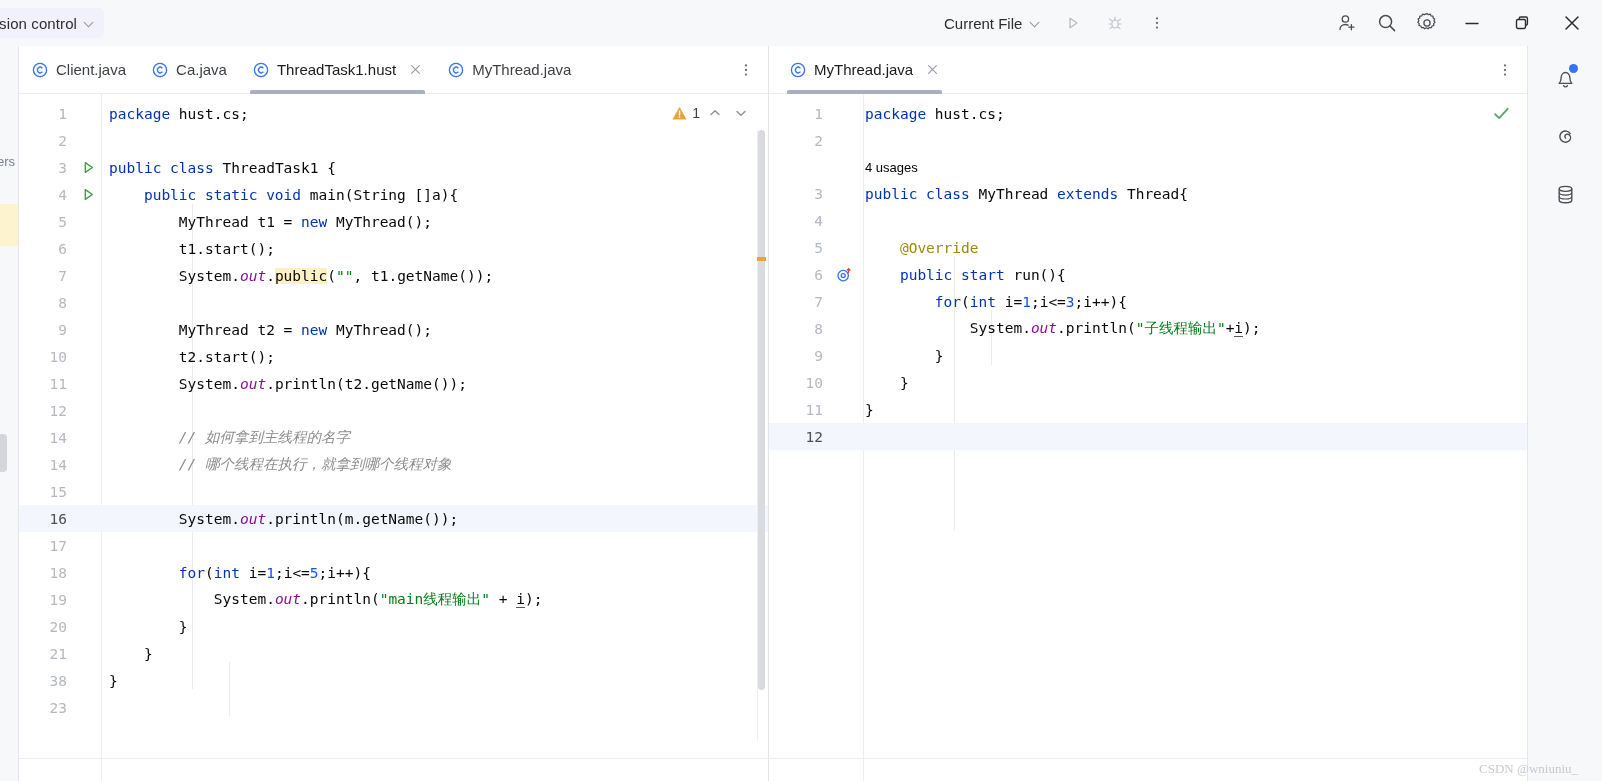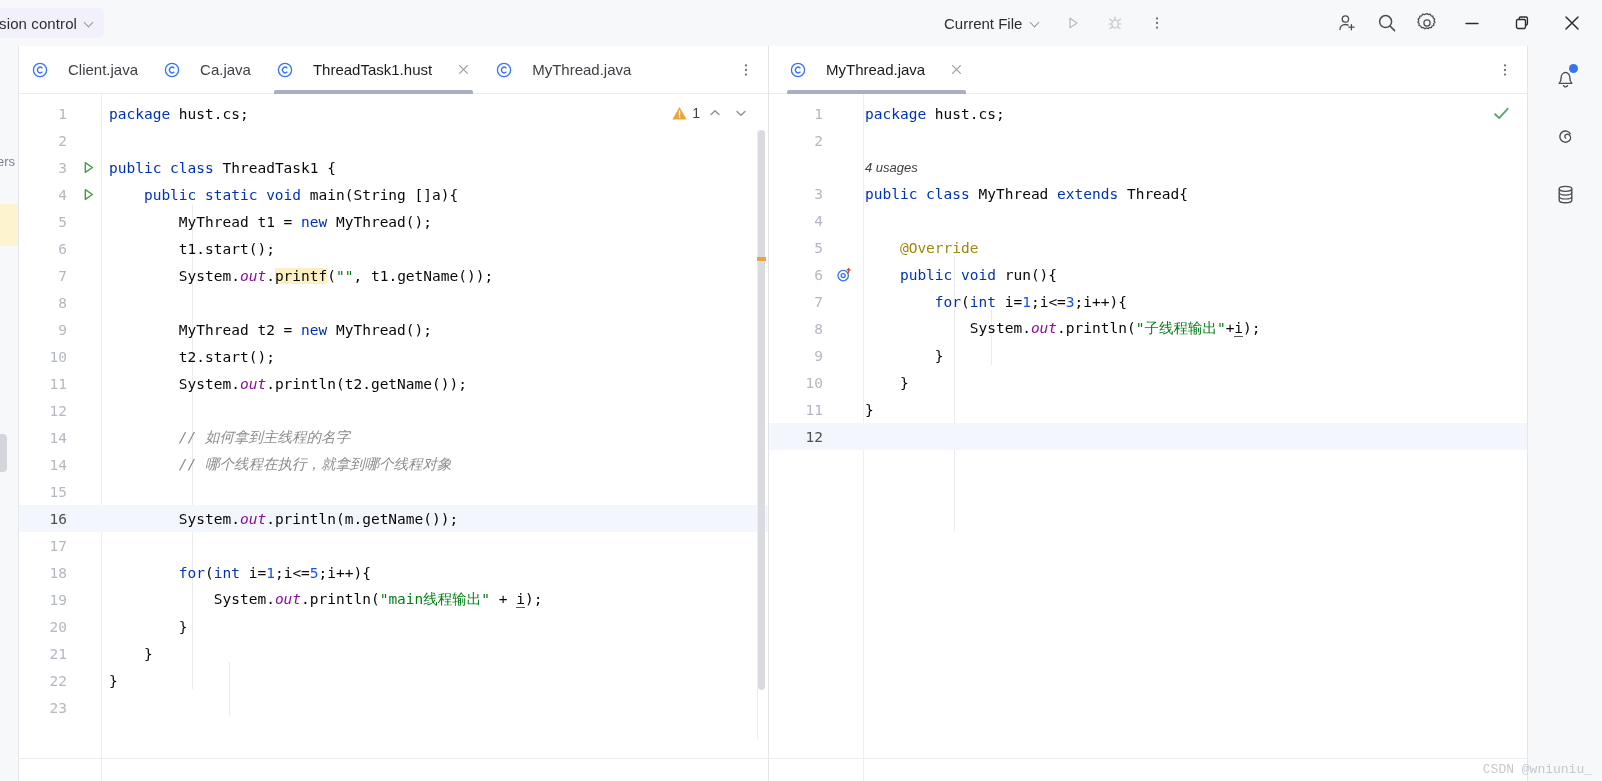--- a/index.html
+++ b/index.html
@@ -77,21 +77,21 @@
   .pane-left { width:750px; border-right:1px solid #e2e4e9; }
   .pane-right { width:758px; }
 
   
   .tabstrip {
     position:relative; height:48px; background:#ffffff;
     border-bottom:1px solid #ebecf0;
     display:flex; align-items:center;
   }
   .tab {
-    position:relative; display:flex; align-items:center; gap:20px;
+    position:relative; display:flex; align-items:center; gap:8px;
     height:48px; padding: 0 13px; font-size:15px; color:#3c3f44; white-space:nowrap;
   }
   .tab.active { color:#1a1b1e; }
   .tab.active::after{
     content:""; position:absolute; left:10px; right:10px; bottom:0; height:4px;
     background:#a8aec4; border-radius:2px 2px 0 0;
   }
   .tab-overflow { position:absolute; right:14px; top:0; height:48px; display:flex; align-items:center; }
 
   .jicon { width:16px; height:16px; flex:0 0 16px; display:block; }
@@ -132,22 +132,22 @@
   .ann { color:#9e880d; }
   .hl  { background:#fdf1c4; }
   .und { border-bottom:1px solid #585858; }
 
   
   .usages {
     position:relative; height:26px; display:flex; align-items:center;
   }
   .usages .u-pad { width:62px; flex:0 0 62px; }
   .usages .u-gm { width:26px; flex:0 0 26px; }
-  .usages .u-txt { padding-left:8px; font-size:13px; color:#404040;
-      font-family:"Liberation Sans",sans-serif;font-style:italic; }
+  .usages .u-txt { padding-left:8px; font-size:13px; color:#000000;
+      font-family:"Liberation Sans",sans-serif; }
 
   
   .iguide { position:absolute; width:1px; background:#e9ebee; }
 
   
   .inspect {
     position:absolute; right:16px; top:8px; display:flex; align-items:center; gap:4px;
     z-index:5;
   }
   .insp-count { font-size:14px; color:#3c3f44; font-family:"Liberation Sans",sans-serif; }
@@ -170,22 +170,22 @@
   
   .right-stripe {
     position:absolute; right:0; top:46px; width:75px; height:735px;
     background:#f7f8fa; border-left:1px solid #e4e6eb;
     display:flex; flex-direction:column; align-items:center; padding-top:12px; gap:18px;
   }
   .rs-btn { width:40px; height:40px; display:flex; align-items:center; justify-content:center; position:relative; }
   .dot-blue { position:absolute; right:7px; top:6px; width:9px; height:9px; border-radius:50%; background:#3574f0; }
 
   .watermark {
-    position:absolute; right:10px; bottom:4px;
-    font-size:13px; color:#c6c9cf; font-family:Liberation Mono, monospace;
+    position:absolute; right:24px; bottom:4px;
+    font-size:13px; color:#c6c9cf; font-family:Liberation Serif, serif;
   }
   .bottom-rule {
     position:absolute; left:19px; right:75px; bottom:22px; height:1px; background:#ebecf0;
   }
 </style>
 </head>
 <body>
 
 <div class="app">
 
@@ -376,21 +376,21 @@
               <span class="code"><span>        MyThread t1 = </span><span class="kw">new </span><span>MyThread();</span></span>
             </div>
             <div class="line">
               <span class="lno">6</span>
               <span class="gmark"></span>
               <span class="code"><span>        t1.start();</span></span>
             </div>
             <div class="line">
               <span class="lno">7</span>
               <span class="gmark"></span>
-              <span class="code"><span>        System.</span><span class="fld">out</span><span>.</span><span class="hl">printf</span><span>(</span><span class="str">""</span><span>, t1.getName());</span></span>
+              <span class="code"><span>        System.</span><span class="fld">out</span><span>.</span><span class="hl">public</span><span>(</span><span class="str">""</span><span>, t1.getName());</span></span>
             </div>
             <div class="line">
               <span class="lno">8</span>
               <span class="gmark"></span>
               <span class="code"></span>
             </div>
             <div class="line">
               <span class="lno">9</span>
               <span class="gmark"></span>
               <span class="code"><span>        MyThread t2 = </span><span class="kw">new </span><span>MyThread();</span></span>
@@ -448,21 +448,21 @@
               <span class="lno">20</span>
               <span class="gmark"></span>
               <span class="code"><span>        }</span></span>
             </div>
             <div class="line">
               <span class="lno">21</span>
               <span class="gmark"></span>
               <span class="code"><span>    }</span></span>
             </div>
             <div class="line">
-              <span class="lno">22</span>
+              <span class="lno">38</span>
               <span class="gmark"></span>
               <span class="code"><span>}</span></span>
             </div>
             <div class="line">
               <span class="lno">23</span>
               <span class="gmark"></span>
               <span class="code"></span>
             </div>
           </div>
 
@@ -540,21 +540,21 @@
             </div>
             <div class="line">
               <span class="lno">6</span>
               <span class="gmark">
                 <svg width="16" height="16" viewBox="0 0 16 16">
                   <circle cx="7.2" cy="8.6" r="5.2" fill="none" stroke="#3574f0" stroke-width="1.3"></circle>
                   <circle cx="7.2" cy="8.6" r="2" fill="none" stroke="#3574f0" stroke-width="1.3"></circle>
                   <path d="M12.6 5.6 L12.6 1.8 M11.3 3.0 L12.6 1.7 L13.9 3.0" stroke="#d4452e" stroke-width="1.25" fill="none" stroke-linecap="round" stroke-linejoin="round"></path>
                 </svg>
               </span>
-              <span class="code"><span>    </span><span class="kw">public void </span><span>run(){</span></span>
+              <span class="code"><span>    </span><span class="kw">public start </span><span>run(){</span></span>
             </div>
             <div class="line">
               <span class="lno">7</span>
               <span class="gmark"></span>
               <span class="code"><span>        </span><span class="kw">for</span><span>(</span><span class="kw">int </span><span class="und">i</span><span>=</span><span class="num">1</span><span>;</span><span class="und">i</span><span>&lt;=</span><span class="num">3</span><span>;</span><span class="und">i</span><span>++){</span></span>
             </div>
             <div class="line">
               <span class="lno">8</span>
               <span class="gmark"></span>
               <span class="code"><span>            System.</span><span class="fld">out</span><span>.println(</span><span class="str">"子线程输出"</span><span>+</span><span class="und">i</span><span>);</span></span>

